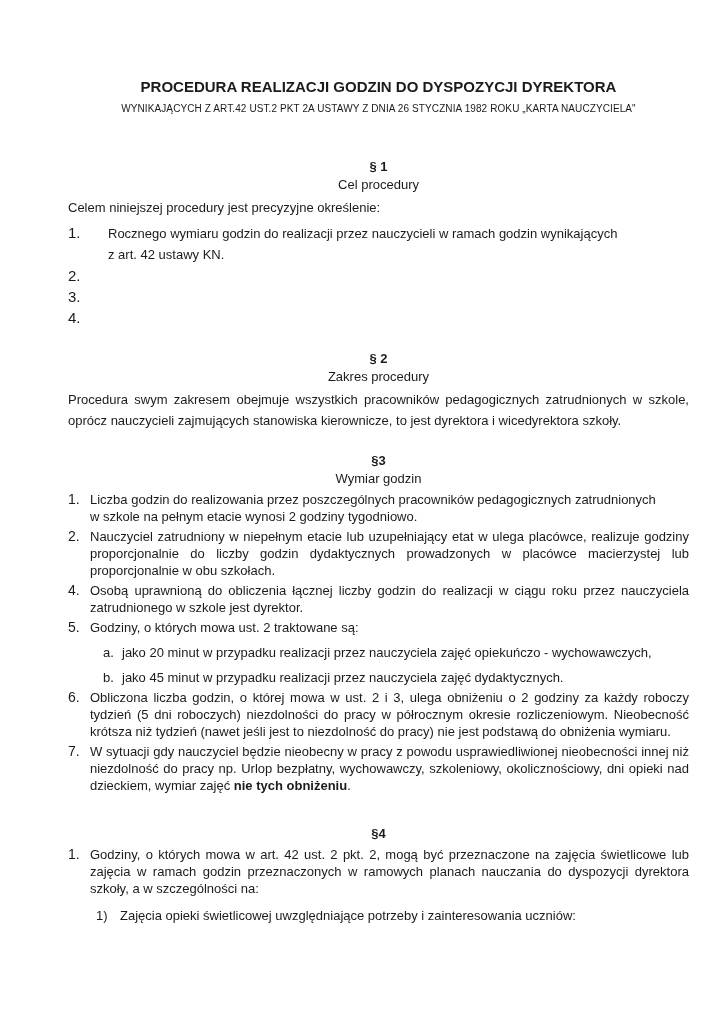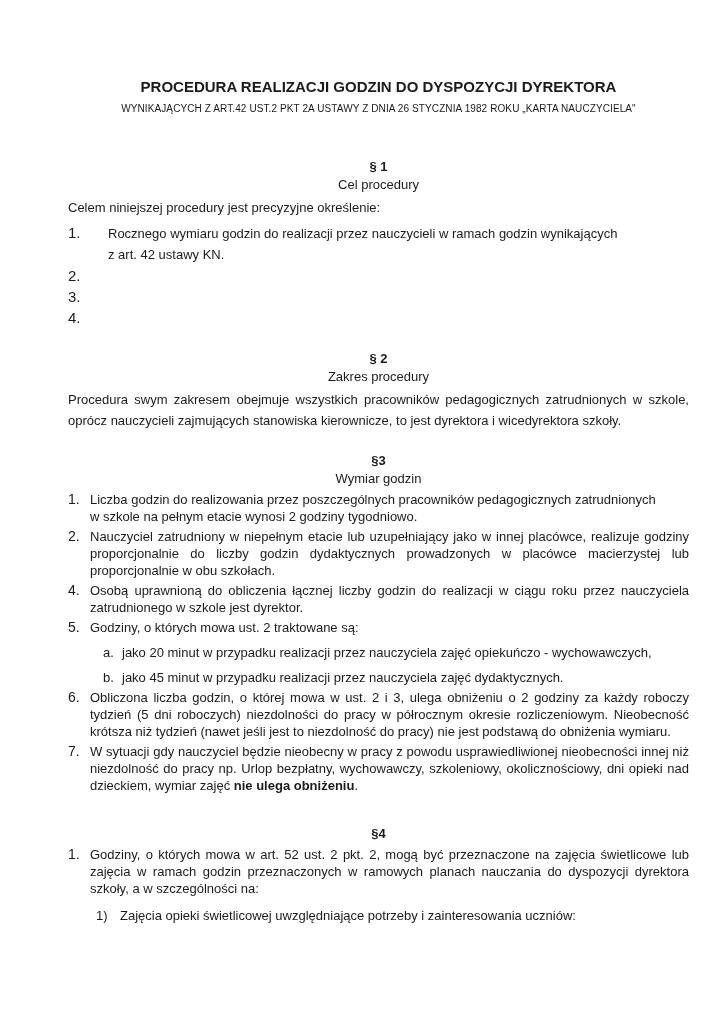--- a/index.html
+++ b/index.html
@@ -93,21 +93,21 @@
       <div class="sec-name">Wymiar godzin</div>
     </div>
     <div class="list-norm">
       <div class="li">
         <span class="marker">1.</span>
         <span class="txt">Liczba godzin do realizowania przez poszczególnych pracowników pedagogicznych zatrudnionych
 w szkole na pełnym etacie wynosi 2 godziny tygodniowo.</span>
       </div>
       <div class="li">
         <span class="marker">2.</span>
-        <span class="txt just">Nauczyciel zatrudniony w niepełnym etacie lub uzupełniający jako w innej placówce, realizuje godziny proporcjonalnie do liczby godzin dydaktycznych prowadzonych w placówce macierzystej lub proporcjonalnie w obu szkołach.</span>
+        <span class="txt just">Nauczyciel zatrudniony w niepełnym etacie lub uzupełniający etat w ulega placówce, realizuje godziny proporcjonalnie do liczby godzin dydaktycznych prowadzonych w placówce macierzystej lub proporcjonalnie w obu szkołach.</span>
       </div>
       <div class="li">
         <span class="marker">4.</span>
         <span class="txt just">Osobą uprawnioną do obliczenia łącznej liczby godzin do realizacji w ciągu roku przez nauczyciela zatrudnionego w szkole jest dyrektor.</span>
       </div>
       <div class="li">
         <span class="marker">5.</span>
         <span class="txt">Godziny, o których mowa ust. 2 traktowane są:</span>
       </div>
       <div class="li sub">
@@ -117,33 +117,33 @@
       <div class="li sub">
         <span class="marker">b.</span>
         <span class="txt">jako 45 minut w przypadku realizacji przez nauczyciela zajęć dydaktycznych.</span>
       </div>
       <div class="li">
         <span class="marker">6.</span>
         <span class="txt just">Obliczona liczba godzin, o której mowa w ust. 2 i 3, ulega obniżeniu o 2 godziny za każdy roboczy tydzień (5 dni roboczych) niezdolności do pracy w półrocznym okresie rozliczeniowym. Nieobecność krótsza niż tydzień (nawet jeśli jest to niezdolność do pracy) nie jest podstawą do obniżenia wymiaru.</span>
       </div>
       <div class="li">
         <span class="marker">7.</span>
-        <span class="txt just"><span>W sytuacji gdy nauczyciel będzie nieobecny w pracy z powodu usprawiedliwionej nieobecności innej niż niezdolność do pracy np. Urlop bezpłatny, wychowawczy, szkoleniowy, okolicznościowy, dni opieki nad dzieckiem, wymiar zajęć </span><b>nie ulega obniżeniu</b><span>.</span></span>
+        <span class="txt just"><span>W sytuacji gdy nauczyciel będzie nieobecny w pracy z powodu usprawiedliwionej nieobecności innej niż niezdolność do pracy np. Urlop bezpłatny, wychowawczy, szkoleniowy, okolicznościowy, dni opieki nad dzieckiem, wymiar zajęć </span><b>nie tych obniżeniu</b><span>.</span></span>
       </div>
     </div>
   </section>
 
   <section class="sec-s4">
     <div class="sec-head">
       <div class="sec-num">§4</div>
     </div>
     <div class="list-norm">
       <div class="li">
         <span class="marker">1.</span>
-        <span class="txt just">Godziny, o których mowa w art. 52 ust. 2 pkt. 2, mogą być przeznaczone na zajęcia świetlicowe lub zajęcia w ramach godzin przeznaczonych w ramowych planach nauczania do dyspozycji dyrektora szkoły, a w szczególności na:</span>
+        <span class="txt just">Godziny, o których mowa w art. 42 ust. 2 pkt. 2, mogą być przeznaczone na zajęcia świetlicowe lub zajęcia w ramach godzin przeznaczonych w ramowych planach nauczania do dyspozycji dyrektora szkoły, a w szczególności na:</span>
       </div>
       <div class="li s4sub1">
         <span class="marker">1)</span>
         <span class="txt">Zajęcia opieki świetlicowej uwzględniające potrzeby i zainteresowania uczniów:</span>
       </div>
 
     </div>
   </section>
 
 </div>

